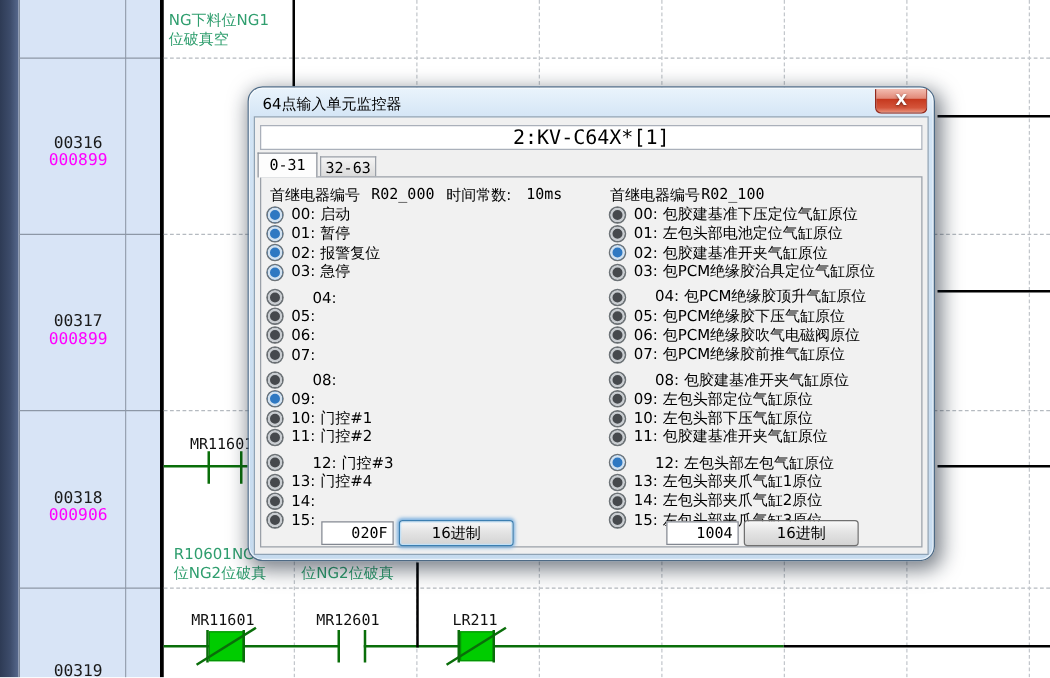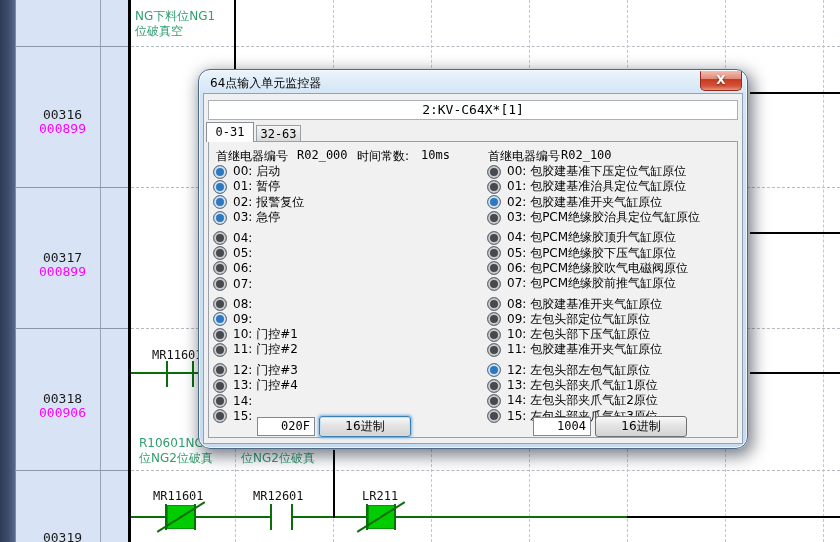--- a/index.html
+++ b/index.html
@@ -37,32 +37,32 @@
           background:linear-gradient(#eaf4fc,#d2e4f5 26px,#c6dbef);
           box-shadow:3px 5px 16px 2px rgba(15,25,40,.55), inset 0 0 0 1px rgba(255,255,255,.65);}
   .dlg-title{left:11px;top:5px;font-size:12px;color:#000;white-space:nowrap;}
   .dlg-close{top:1px;right:5px;width:42px;height:20px;box-sizing:border-box;
              border:1px solid #93291c;border-top:none;border-radius:1px 1px 5px 5px;
              background:linear-gradient(#f3beb2,#e28a79 40%,#c6391f 45%,#d4543a 80%,#e8937d);
              color:#fff;font-weight:bold;font-size:12px;text-align:center;line-height:18px;
              text-shadow:0 1px 2px rgba(0,0,0,.5);cursor:pointer;}
   .dlg-client{left:4px;top:23px;right:4px;bottom:4px;background:#f0f0f0;border:1px solid #8fa3b5;}
   .unit-bar{margin:6px 4px 0 4px;height:18px;line-height:18px;background:#fff;border:1px solid #aab0ba;
-            text-align:center;font-size:13px;}
+            text-align:center;font-size:16px;}
   .tab{box-sizing:border-box;font-size:12px;text-align:center;cursor:pointer;}
   .tab.active{left:2px;top:28px;width:48px;height:20px;background:#fdfdfd;border:1px solid #898f98;border-bottom:none;
               z-index:3;line-height:19px;}
   .tab.idle{left:52px;top:31px;width:45px;height:17px;background:linear-gradient(#f5f5f5,#d9d9d9);
             border:1px solid #9aa0a8;border-bottom:none;line-height:16px;z-index:1;}
   .tab-panel{left:4px;top:47px;right:4px;bottom:5px;background:#f1f1f1;border:1px solid #9aa0a8;z-index:2;}
   .hgrp{top:6px;font-size:12px;white-space:nowrap;}
   .pts{top:22px;width:262px;}
   .pts.left{left:2px;} .pts.right{left:276px;}
   .pt{height:15.3px;display:flex;align-items:center;}
-  .pt.gap{margin-top:5px;}
+  .pt.gap{margin-top:5px;gap:17px;}
   .led{width:12px;height:12px;border-radius:50%;margin:0 6px 0 2px;border:1px solid #6d7377;box-sizing:content-box;flex:none;}
   .led.on{background:#2e78c2;box-shadow:inset 0 0 0 2px #d3e2f0;}
   .led.off{background:#46494d;box-shadow:inset 0 0 0 2px #c9cdd1;}
   .pt-label{font-size:12px;white-space:nowrap;text-align:right;}
   .val-box{top:275px;width:58px;height:19px;box-sizing:border-box;background:#fff;border:1px solid #828790;
            font-size:12px;line-height:17px;text-align:right;padding-right:4px;}
   .hex-btn{top:274px;width:92px;height:21px;box-sizing:border-box;text-align:center;line-height:19px;font-size:12px;
            background:linear-gradient(#f9f9f9,#e4e4e4 45%,#d3d3d3);border:1px solid #707070;border-radius:3px;cursor:pointer;}
   .hex-btn.focus{border:1px solid #3c7fb1;box-shadow:0 0 3px 1px #7ab0e0, inset 0 0 0 1px #c3e0f5;}
 </style>
@@ -239,21 +239,21 @@
               <span class="pt-label">15: </span>
             </div>
           </div>
         <div class="abs pts right" id="pts-right">
             <div class="pt">
               <span class="led off"></span>
               <span class="pt-label">00: 包胶建基准下压定位气缸原位</span>
             </div>
             <div class="pt">
               <span class="led off"></span>
-              <span class="pt-label">01: 包胶建基准治具定位气缸原位</span>
+              <span class="pt-label">01: 左包头部电池定位气缸原位</span>
             </div>
             <div class="pt">
               <span class="led on"></span>
               <span class="pt-label">02: 包胶建基准开夹气缸原位</span>
             </div>
             <div class="pt">
               <span class="led off"></span>
               <span class="pt-label">03: 包PCM绝缘胶治具定位气缸原位</span>
             </div>
             <div class="pt gap">

